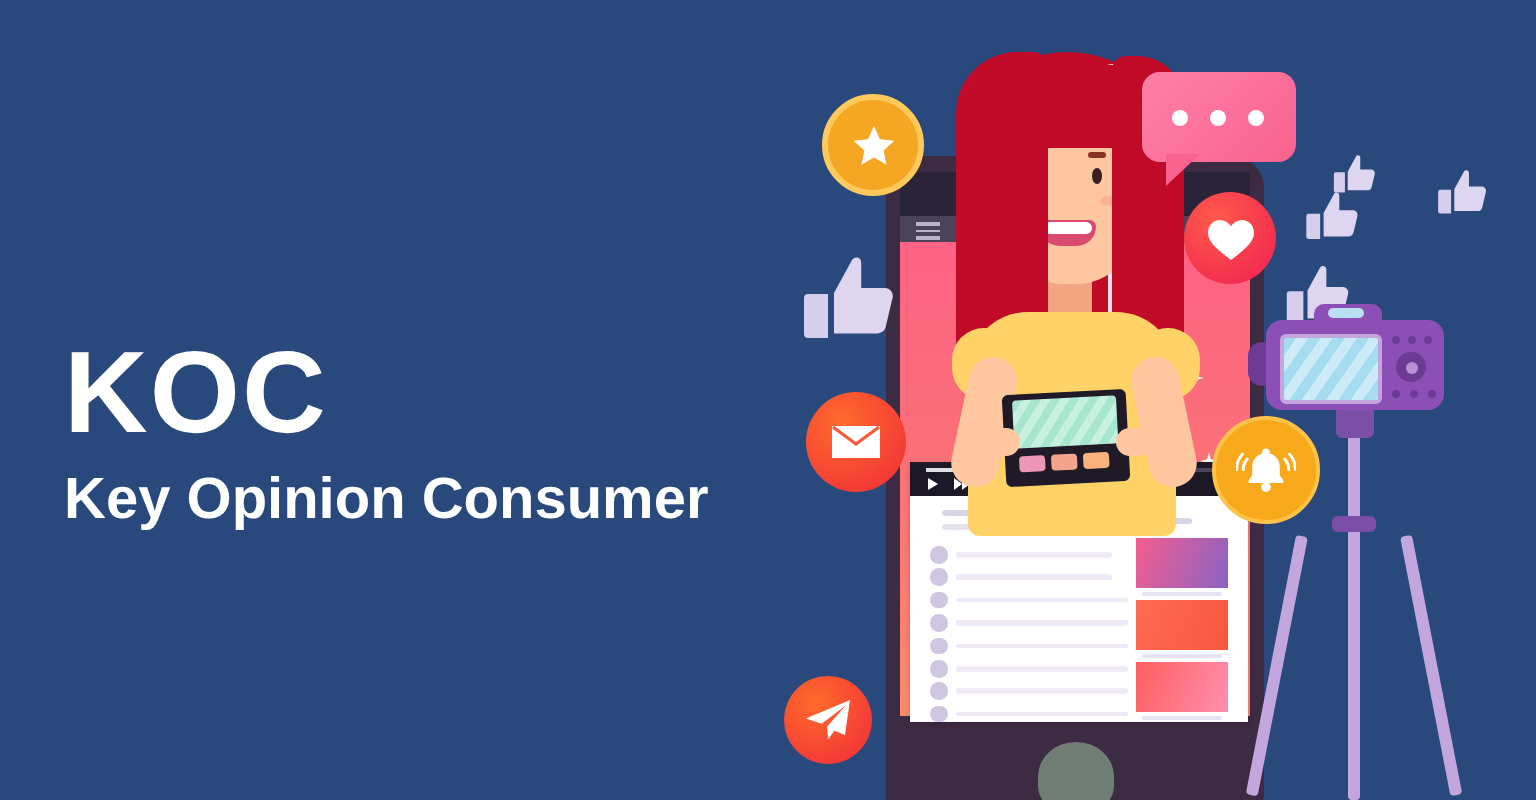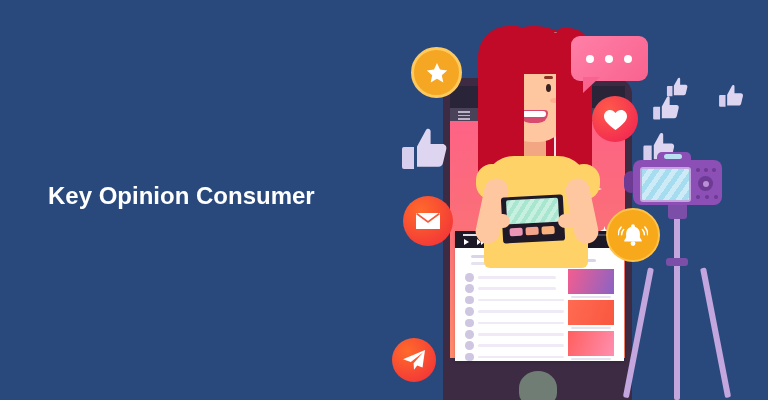--- a/index.html
+++ b/index.html
@@ -14,22 +14,22 @@
   }
 
   
   .text-block{position:absolute;left:32px;top:168px;width:380px;}
   .koc-title{
     font-size:58px;font-weight:bold;color:#ffffff;
     letter-spacing:1px;line-height:1.0;margin:0 0 10px 0;
     font-family:"Liberation Sans", sans-serif;
   }
   .koc-sub{
-    font-size:24px;font-weight:bold;color:#ffffff;
-    line-height:1.0;margin:16px;letter-spacing:0px;
+    font-size:29px;font-weight:bold;color:#ffffff;
+    line-height:1.0;margin:0;letter-spacing:0px;
     font-family:"Liberation Sans", sans-serif;
   }
 
   
   .illus{position:absolute;left:380px;top:0;width:388px;height:400px;}
 
   
   .phone{
     position:absolute;left:63px;top:78px;width:189px;height:330px;
     background:#3d2b43;border-radius:16px 16px 10px 10px;
@@ -233,20 +233,21 @@
   .cam-neck{position:absolute;left:288px;top:203px;width:19px;height:16px;background:#7b4fa8;border-radius:3px;}
 
   svg{display:block;}
 </style>
 </head>
 <body>
 
 <div id="banner">
 
   <div class="text-block">
+    <div class="koc-title">KOC</div>
     <div class="koc-sub">Key Opinion Consumer</div>
   </div>
 
   <div class="illus">
 
     <div class="phone">
       <div class="phone-screen">
         <div class="browser-bar"></div>
         <div class="browser-sub"></div>
         <div class="hamburger">

